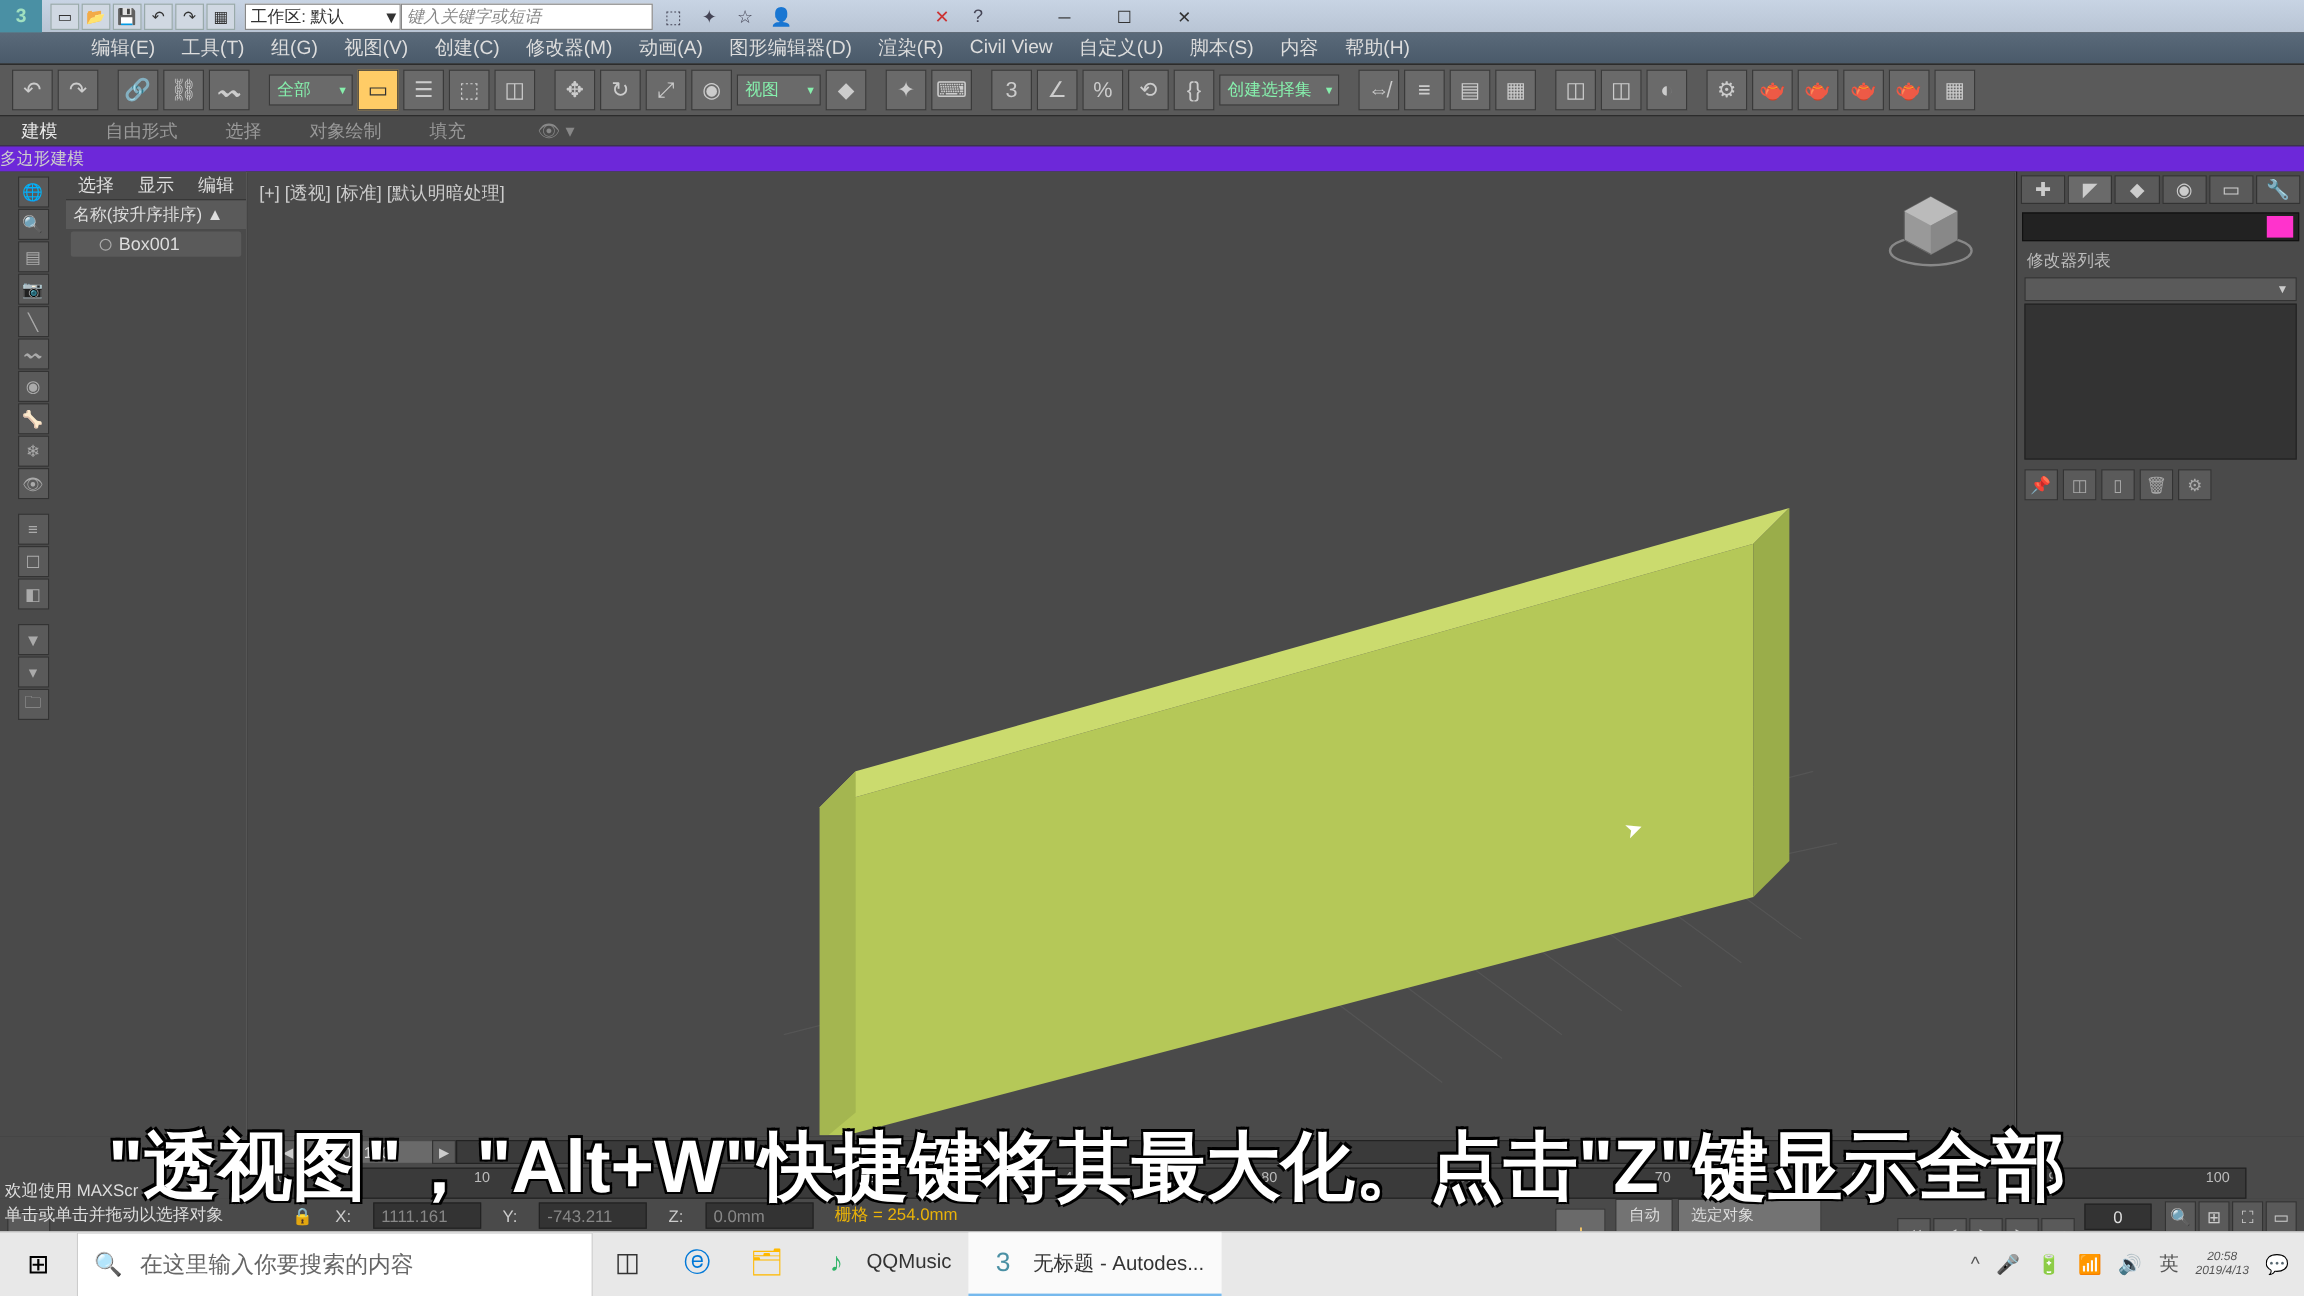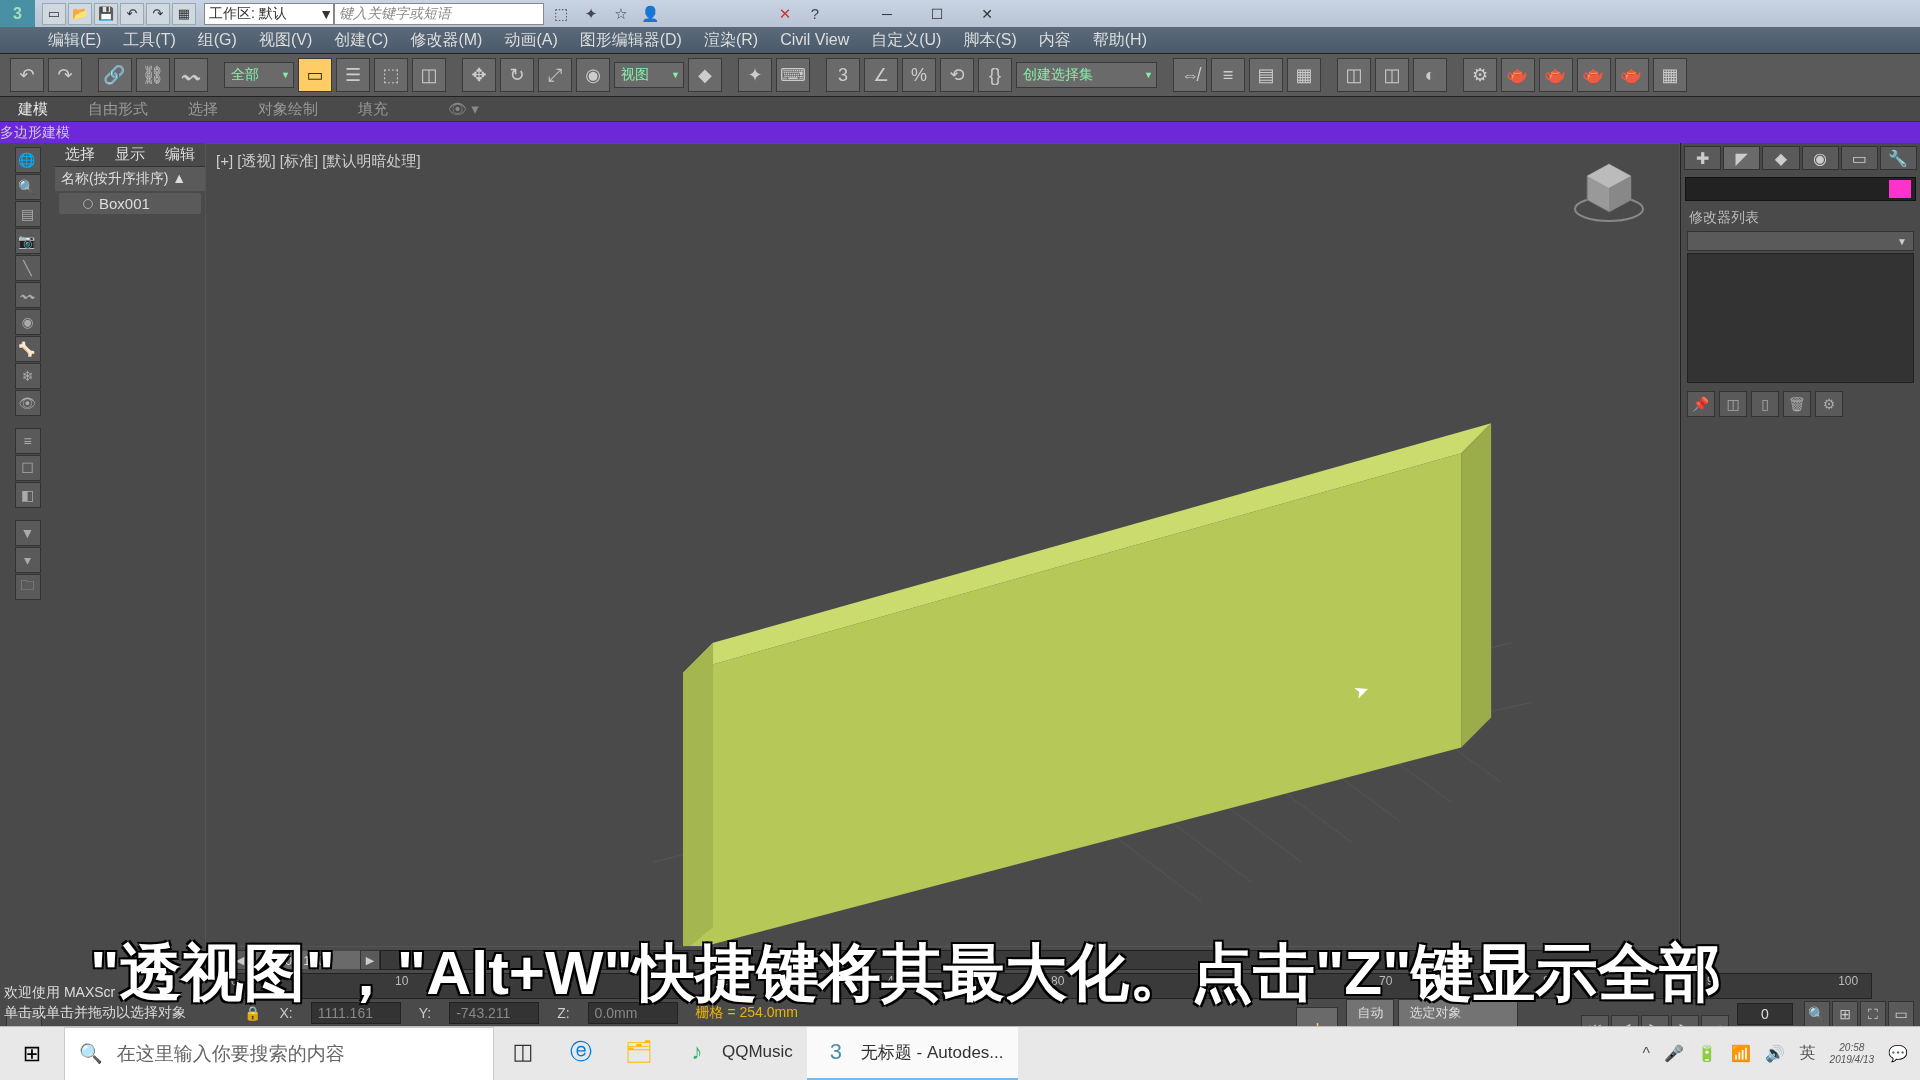--- a/index.html
+++ b/index.html
@@ -12,21 +12,21 @@
 .tb-btn { width: 24px; height: 22px; background: #d0d8e2; border: 1px solid #9aa; display:flex; align-items:center; justify-content:center; font-size:13px; }
 .workspace-dd { width: 130px; height: 22px; background: #fff; border: 1px solid #888; margin-left: 4px; font-size:14px; padding-left:4px; display:flex; align-items:center; }
 .title-center { flex: 1; text-align: center; font-size: 15px; }
 .title-right { display: flex; align-items: center; gap: 4px; padding-right: 6px; }
 .search-box { width: 210px; height: 22px; background: #fff; border: 1px solid #888; font-style: italic; color:#888; font-size:14px; padding-left:4px; display:flex; align-items:center; }
 .tr-btn { width: 26px; height: 22px; display:flex; align-items:center; justify-content:center; color:#445; }
 .win-btns { display: flex; margin-left: 30px; }
 .win-btn { width: 50px; height: 27px; display:flex; align-items:center; justify-content:center; font-size:14px; color:#333; }
 
 
-.menubar { height: 26px; background: linear-gradient(#5a6a7a, #4a5a6a); display: flex; align-items: center; padding-left: 48px; gap: 22px; color: #ddd; font-size: 16px; }
+.menubar { height: 26px; background: linear-gradient(#5a6a7a, #4a5a6a); display: flex; align-items: center; padding-left: 76px; gap: 22px; color: #ddd; font-size: 16px; }
 .menu-item { cursor: pointer; }
 
 
 .maintoolbar { height: 44px; background: #5a5a5a; display: flex; align-items: center; padding: 0 10px; gap: 4px; border-top: 1px solid #222; border-bottom: 1px solid #222; }
 .tool-btn { width: 34px; height: 34px; background: #6a6a6a; border: 1px solid #3a3a3a; display:flex; align-items:center; justify-content:center; color:#ccc; font-size:18px; }
 .tool-btn.active { background: #ffcc66; color:#333; }
 .tool-sep { width: 8px; }
 .tool-dd { height: 26px; background: #6a6a6a; border: 1px solid #3a3a3a; color: #86efac; font-size:14px; padding: 0 18px 0 6px; display:flex; align-items:center; position:relative; }
 .tool-dd::after { content:"▼"; position:absolute; right:3px; font-size:9px; }
 
@@ -177,21 +177,21 @@
   <div class="tool-btn">◆</div>
   <div class="tool-sep"></div>
   <div class="tool-btn">✦</div>
   <div class="tool-btn">⌨</div>
   <div class="tool-sep"></div>
   <div class="tool-btn">3</div>
   <div class="tool-btn">∠</div>
   <div class="tool-btn">%</div>
   <div class="tool-btn">⟲</div>
   <div class="tool-btn">{}</div>
-  <div class="tool-dd" style="width:141px">创建选择集</div>
+  <div class="tool-dd" style="width:100px">创建选择集</div>
   <div class="tool-sep"></div>
   <div class="tool-btn">⇎</div>
   <div class="tool-btn">≡</div>
   <div class="tool-btn">▤</div>
   <div class="tool-btn">▦</div>
   <div class="tool-sep"></div>
   <div class="tool-btn">◫</div>
   <div class="tool-btn">◫</div>
   <div class="tool-btn">◐</div>
   <div class="tool-sep"></div>

